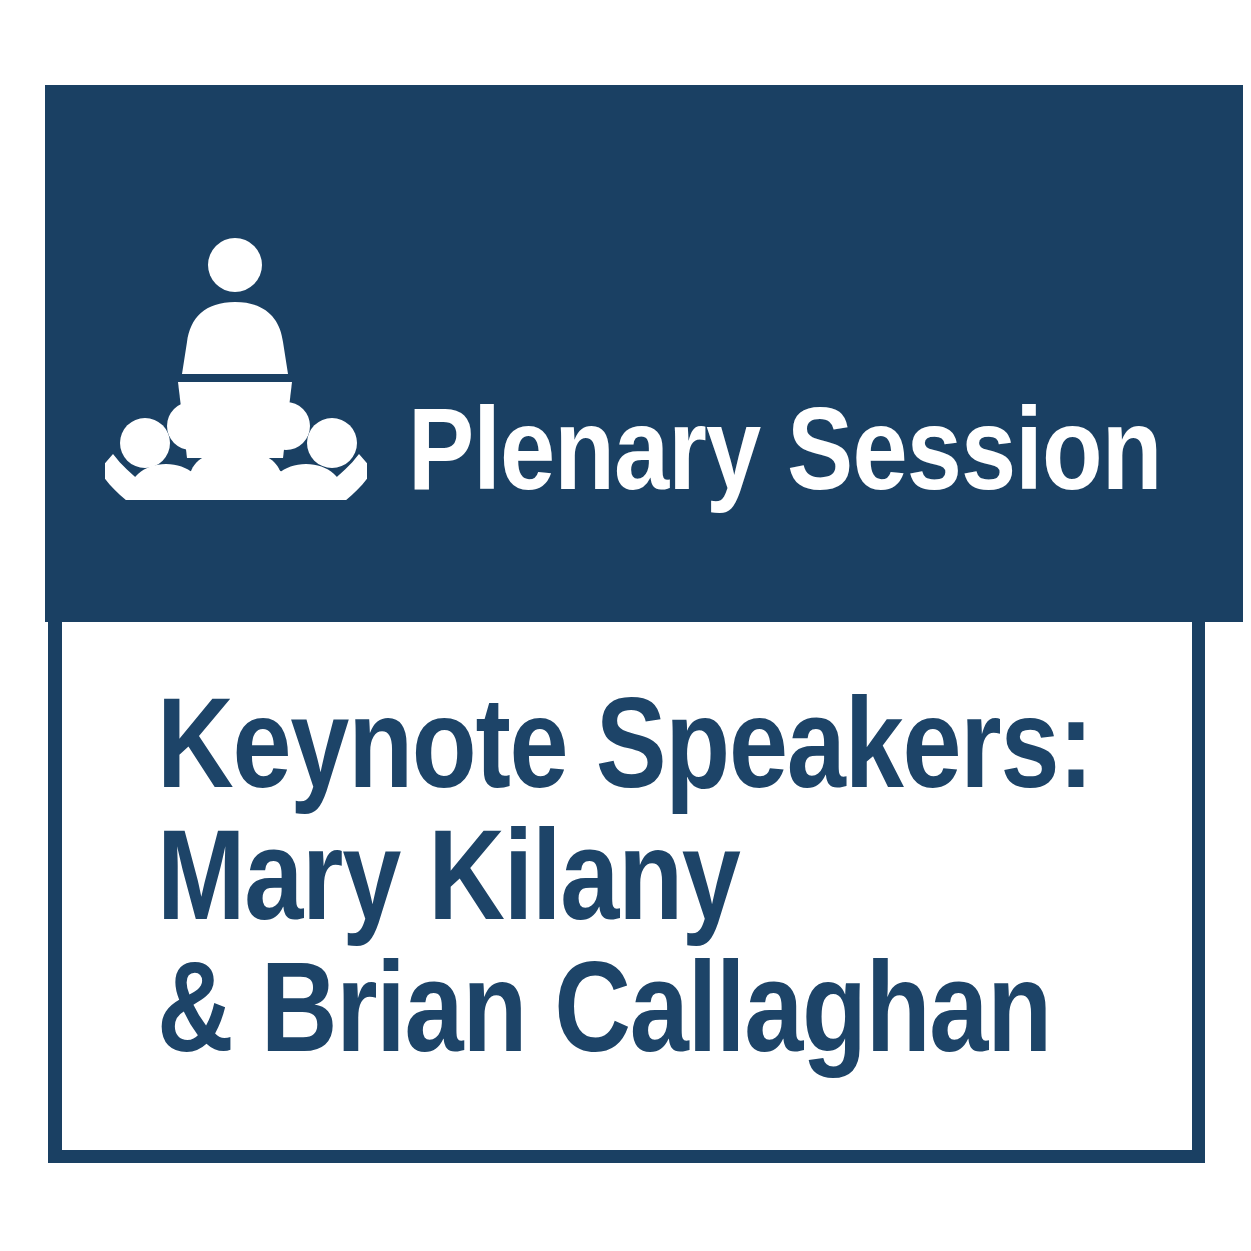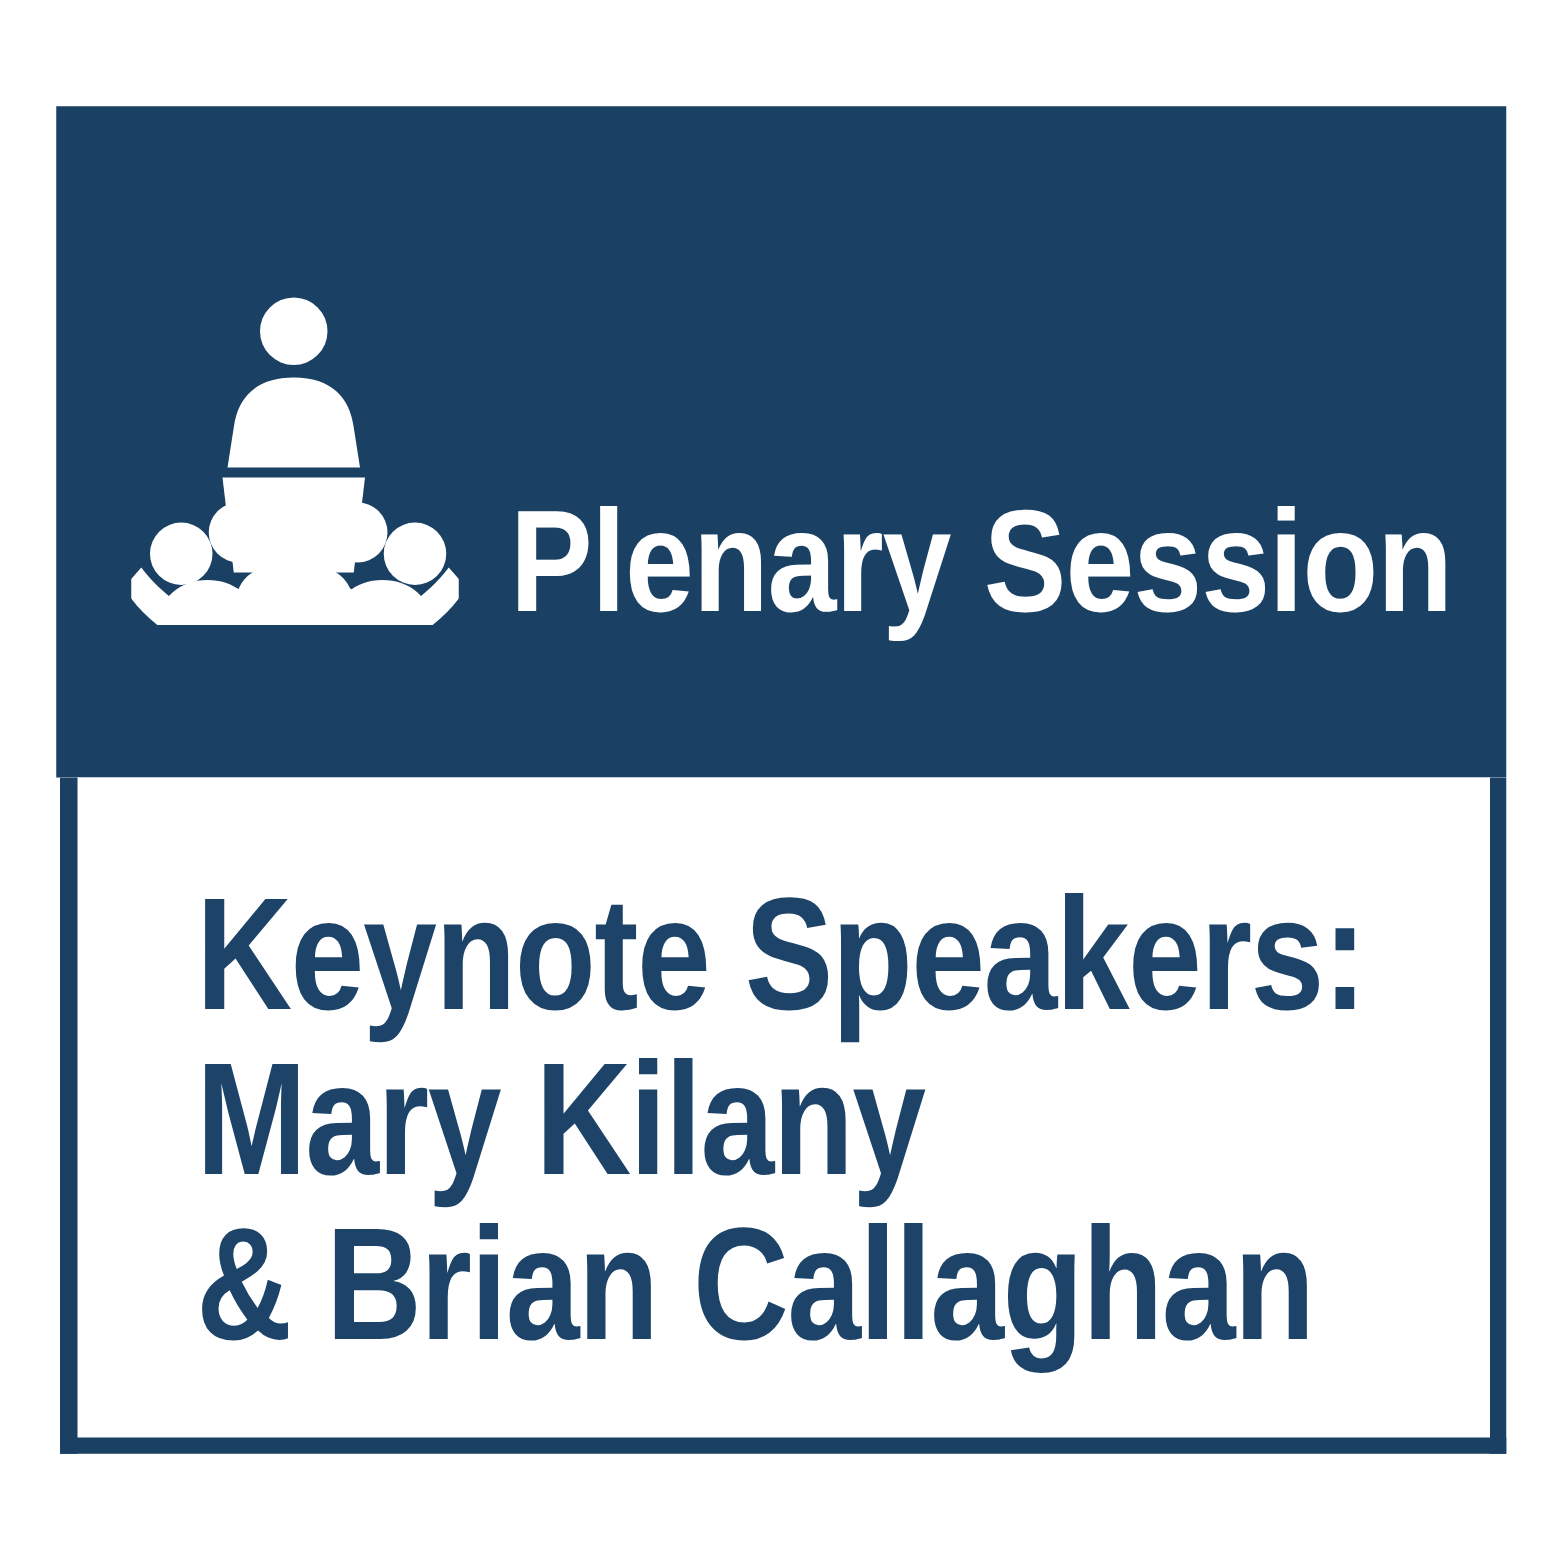--- a/index.html
+++ b/index.html
@@ -23,20 +23,21 @@
   }
 
   
   #header {
     position: absolute;
     left: 0;
     top: 0;
     width: 1160px;
     height: 537px;
     background: #1A4063;
+    padding-left: 38px;
   }
 
   
   #session-icon {
     position: absolute;
     left: 60px;
     top: 145px;
     width: 262px;
     height: 270px;
   }
@@ -72,21 +73,20 @@
     border-right: 13px solid #1A4063;
     border-bottom: 13px solid #1A4063;
     border-top: 0;
   }
 
   #speakers-block {
     position: absolute;
     left: 95px;
     top: 55px;
     width: 980px;
-    margin-top: 21px;
   }
 
   .speaker-line {
     color: #1D4468;
     font-family: "Liberation Sans Narrow", "Liberation Sans", sans-serif;
     font-weight: bold;
     font-size: 128px;
     line-height: 132px;
     letter-spacing: -1.5px;
     white-space: nowrap;

